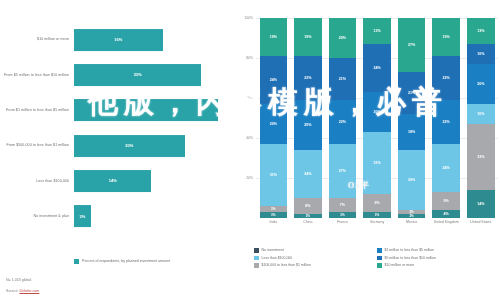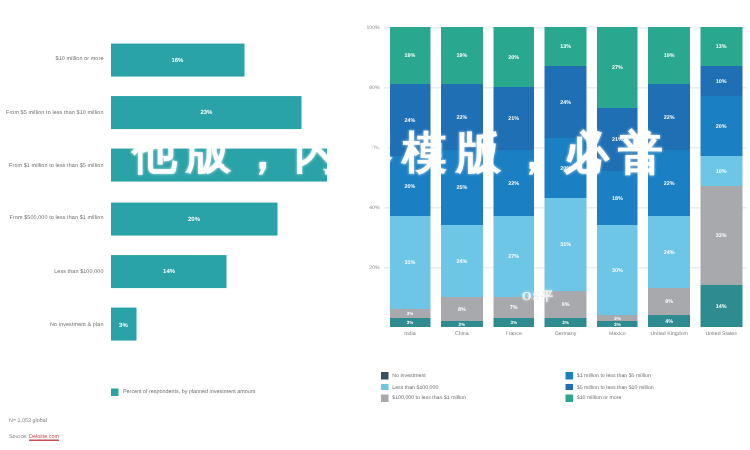--- a/index.html
+++ b/index.html
@@ -74,21 +74,21 @@
   }
   .wm-text {
     position: absolute;
     color: #ffffff;
     font-family: "Liberation Serif", serif;
     font-weight: bold;
     white-space: nowrap;
     text-shadow: 0 0 2px rgba(255,255,255,.85);
   }
   #wm-main { left: 88px; top: 82px; font-size: 30px; letter-spacing: 6px; }
-  #wm-sub  { left: 348px; top: 192px; font-size: 8px; letter-spacing: 1px; color: #f2f2f2; }
+  #wm-sub  { left: 348px; top: 180px; font-size: 8px; letter-spacing: 1px; color: #f2f2f2; }
 </style>
 </head>
 <body>
 
 <div id="root">
 
   <div id="left-panel">
 
     <div class="hbar-rows" id="hbar-rows">
         <div class="hbar-row" style="height: 35.3333px;">

